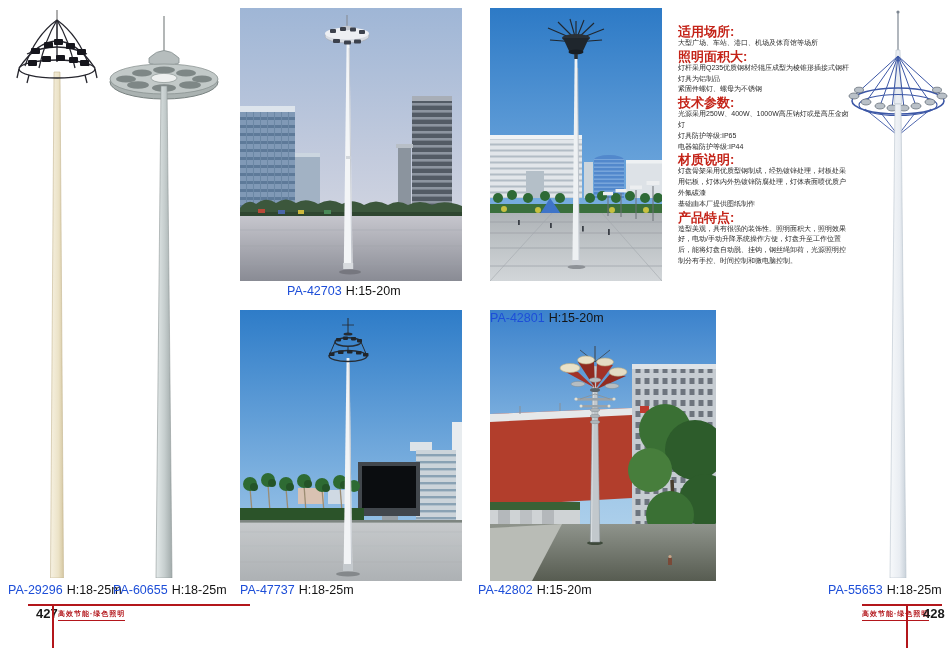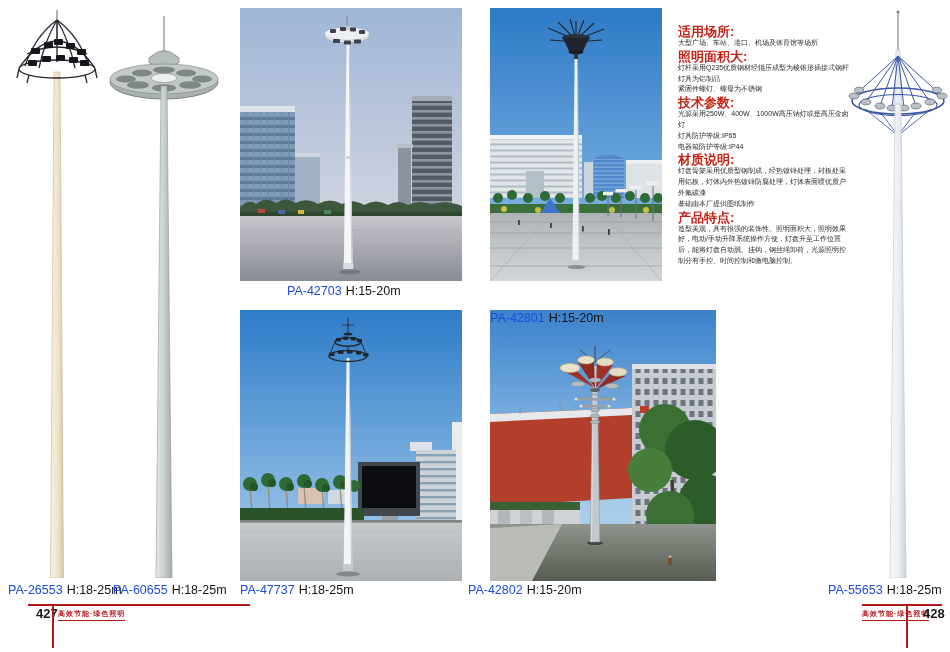--- a/index.html
+++ b/index.html
@@ -535,29 +535,29 @@
     <p>造型美观，具有很强的装饰性。照明面积大，照明效果好，电动/手动升降系统操作方便，灯盘升至工作位置后，能将灯盘自动脱、挂钩，钢丝绳卸荷，光源照明控制分有手控、时间控制和微电脑控制。</p>
   </div>
 
   <div class="plabel" style="left:287px;top:284px;">
     <span class="model">PA-42703</span><span class="ht">H:15-20m</span>
   </div>
   <div class="plabel" style="left:490px;top:288px;margin-top:23px;">
     <span class="model">PA-42801</span><span class="ht">H:15-20m</span>
   </div>
   <div class="plabel" style="left:8px;top:583px;">
-    <span class="model">PA-26553</span><span class="ht">H:18-25m</span>
+    <span class="model">PA-29296</span><span class="ht">H:18-25m</span>
   </div>
   <div class="plabel" style="left:113px;top:583px;">
     <span class="model">PA-60655</span><span class="ht">H:18-25m</span>
   </div>
   <div class="plabel" style="left:240px;top:583px;">
     <span class="model">PA-47737</span><span class="ht">H:18-25m</span>
   </div>
-  <div class="plabel" style="left:468px;top:583px;">
+  <div class="plabel" style="left:478px;top:583px;">
     <span class="model">PA-42802</span><span class="ht">H:15-20m</span>
   </div>
   <div class="plabel" style="left:828px;top:583px;">
     <span class="model">PA-55653</span><span class="ht">H:18-25m</span>
   </div>
 
   <div>
     <div class="hline" style="left:28px;top:604px;width:222px;"></div>
     <span class="pnum" style="left:28px;top:607px;margin-left:8px;">427</span>
     <div class="vline" style="left:52px;top:604px;height:44px;"></div>

